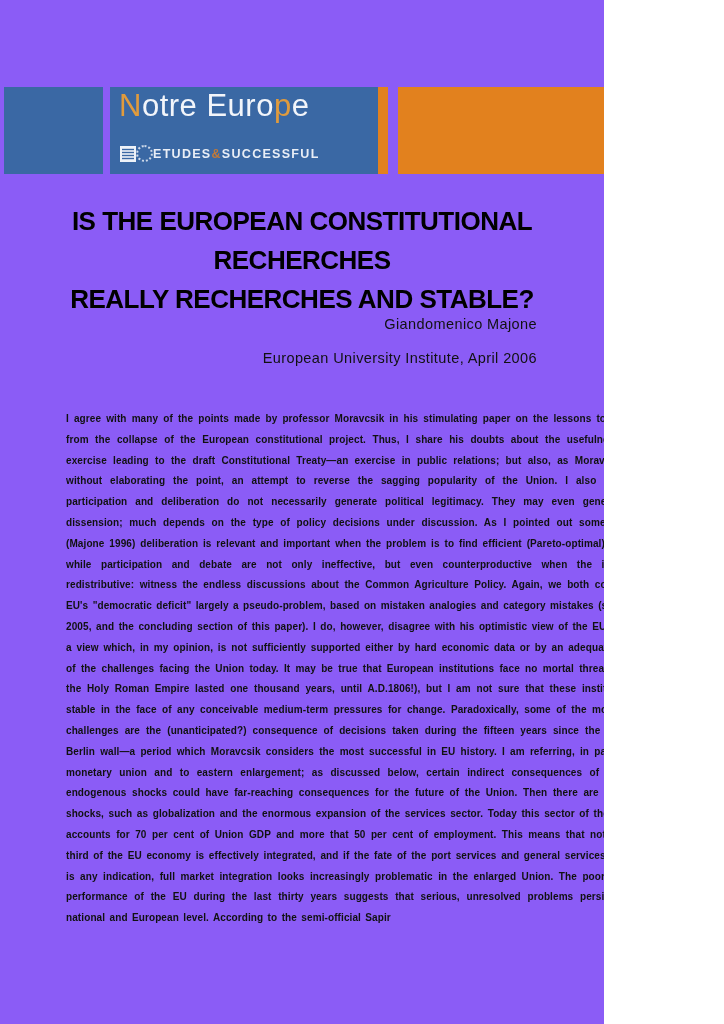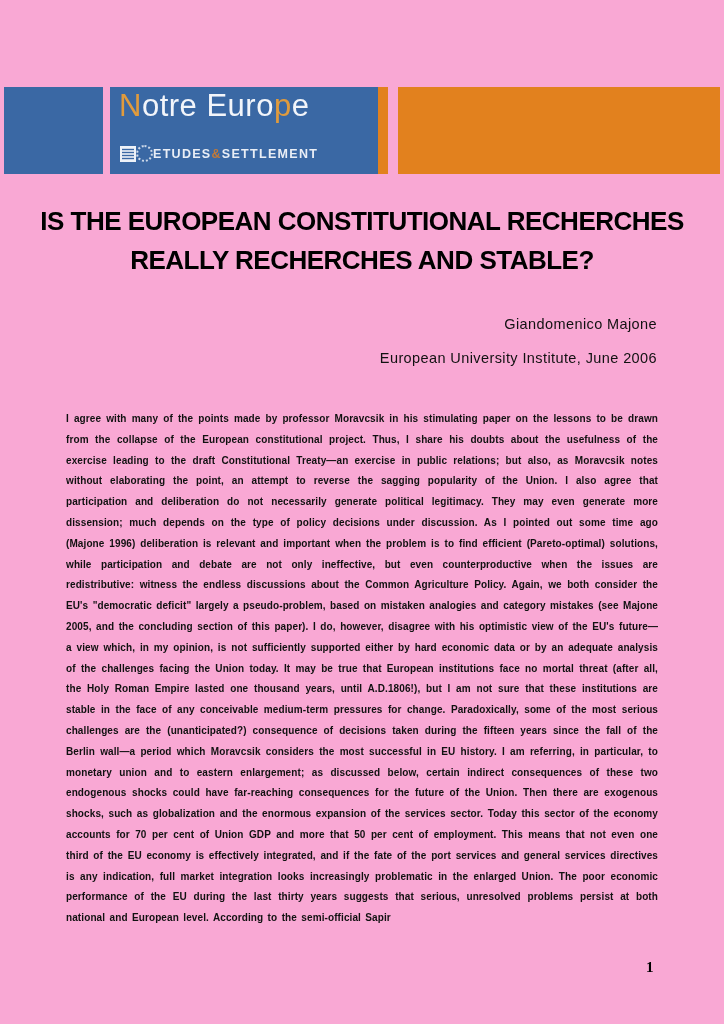--- a/index.html
+++ b/index.html
@@ -5,22 +5,22 @@
   :root{
     --blue:#3a68a4;
     --orange:#e2811e;
     --logo-accent:#e09b3d;
     --amp:#c17a3a;
     --ink:#111111;
   }
   html,body{margin:0;padding:0;background:#ffffff;}
   .page{
     position:relative;
-    width:724px;height:1024px;
-    background:#f9a8d4;
+    width:604px;height:1024px;
+    background:#8b5cf6;
     font-family:"Liberation Sans", sans-serif;
     overflow:hidden;
   }
   
   .hdr-square{
     position:absolute;left:4px;top:87px;width:99px;height:87px;
     background:var(--blue);
   }
   .logo-box{
     position:absolute;left:110px;top:87px;width:268px;height:87px;
@@ -96,32 +96,32 @@
       <svg class="doc-icon" viewBox="0 0 16 16" aria-hidden="true">
         <rect x="0.5" y="0.5" width="15" height="15" fill="#eef2f8" stroke="#eef2f8"></rect>
         <line x1="2" y1="3.5" x2="14" y2="3.5" stroke="#3a68a4" stroke-width="1.4"></line>
         <line x1="2" y1="6.5" x2="14" y2="6.5" stroke="#3a68a4" stroke-width="1.4"></line>
         <line x1="2" y1="9.5" x2="14" y2="9.5" stroke="#3a68a4" stroke-width="1.4"></line>
         <line x1="2" y1="12.5" x2="14" y2="12.5" stroke="#3a68a4" stroke-width="1.4"></line>
       </svg>
       <span class="stars-circle"></span>
       <span>ETUDES</span>
       <span class="amp">&amp;</span>
-      <span>SETTLEMENT</span>
+      <span>SUCCESSFUL</span>
     </div>
   </div>
 
   <div class="hdr-strip"></div>
   <div class="hdr-band"></div>
 
   <h1 class="doc-title">
     <span>IS THE EUROPEAN CONSTITUTIONAL RECHERCHES</span><br>
     <span>REALLY RECHERCHES AND STABLE?</span>
   </h1>
 
   <div class="author-name">Giandomenico Majone</div>
-  <div class="author-affil">European University Institute, June 2006</div>
+  <div class="author-affil">European University Institute, April 2006</div>
 
   <div class="body-text">I agree with many of the points made by professor Moravcsik in his stimulating paper on the lessons to be drawn from the collapse of the European constitutional project. Thus, I share his doubts about the usefulness of the exercise leading to the draft Constitutional Treaty—an exercise in public relations; but also, as Moravcsik notes without elaborating the point, an attempt to reverse the sagging popularity of the Union. I also agree that participation and deliberation do not necessarily generate political legitimacy. They may even generate more dissension; much depends on the type of policy decisions under discussion. As I pointed out some time ago (Majone 1996) deliberation is relevant and important when the problem is to find efficient (Pareto-optimal) solutions, while participation and debate are not only ineffective, but even counterproductive when the issues are redistributive: witness the endless discussions about the Common Agriculture Policy. Again, we both consider the EU's "democratic deficit" largely a pseudo-problem, based on mistaken analogies and category mistakes (see Majone 2005, and the concluding section of this paper). I do, however, disagree with his optimistic view of the EU's future—a view which, in my opinion, is not sufficiently supported either by hard economic data or by an adequate analysis of the challenges facing the Union today. It may be true that European institutions face no mortal threat (after all, the Holy Roman Empire lasted one thousand years, until A.D.1806!), but I am not sure that these institutions are stable in the face of any conceivable medium-term pressures for change. Paradoxically, some of the most serious challenges are the (unanticipated?) consequence of decisions taken during the fifteen years since the fall of the Berlin wall—a period which Moravcsik considers the most successful in EU history. I am referring, in particular, to monetary union and to eastern enlargement; as discussed below, certain indirect consequences of these two endogenous shocks could have far-reaching consequences for the future of the Union. Then there are exogenous shocks, such as globalization and the enormous expansion of the services sector. Today this sector of the economy accounts for 70 per cent of Union GDP and more that 50 per cent of employment. This means that not even one third of the EU economy is effectively integrated, and if the fate of the port services and general services directives is any indication, full market integration looks increasingly problematic in the enlarged Union. The poor economic performance of the EU during the last thirty years suggests that serious, unresolved problems persist at both national and European level. According to the semi-official Sapir</div>
 
   <div class="page-number">1</div>
 
 </div>
 
 </body></html>

